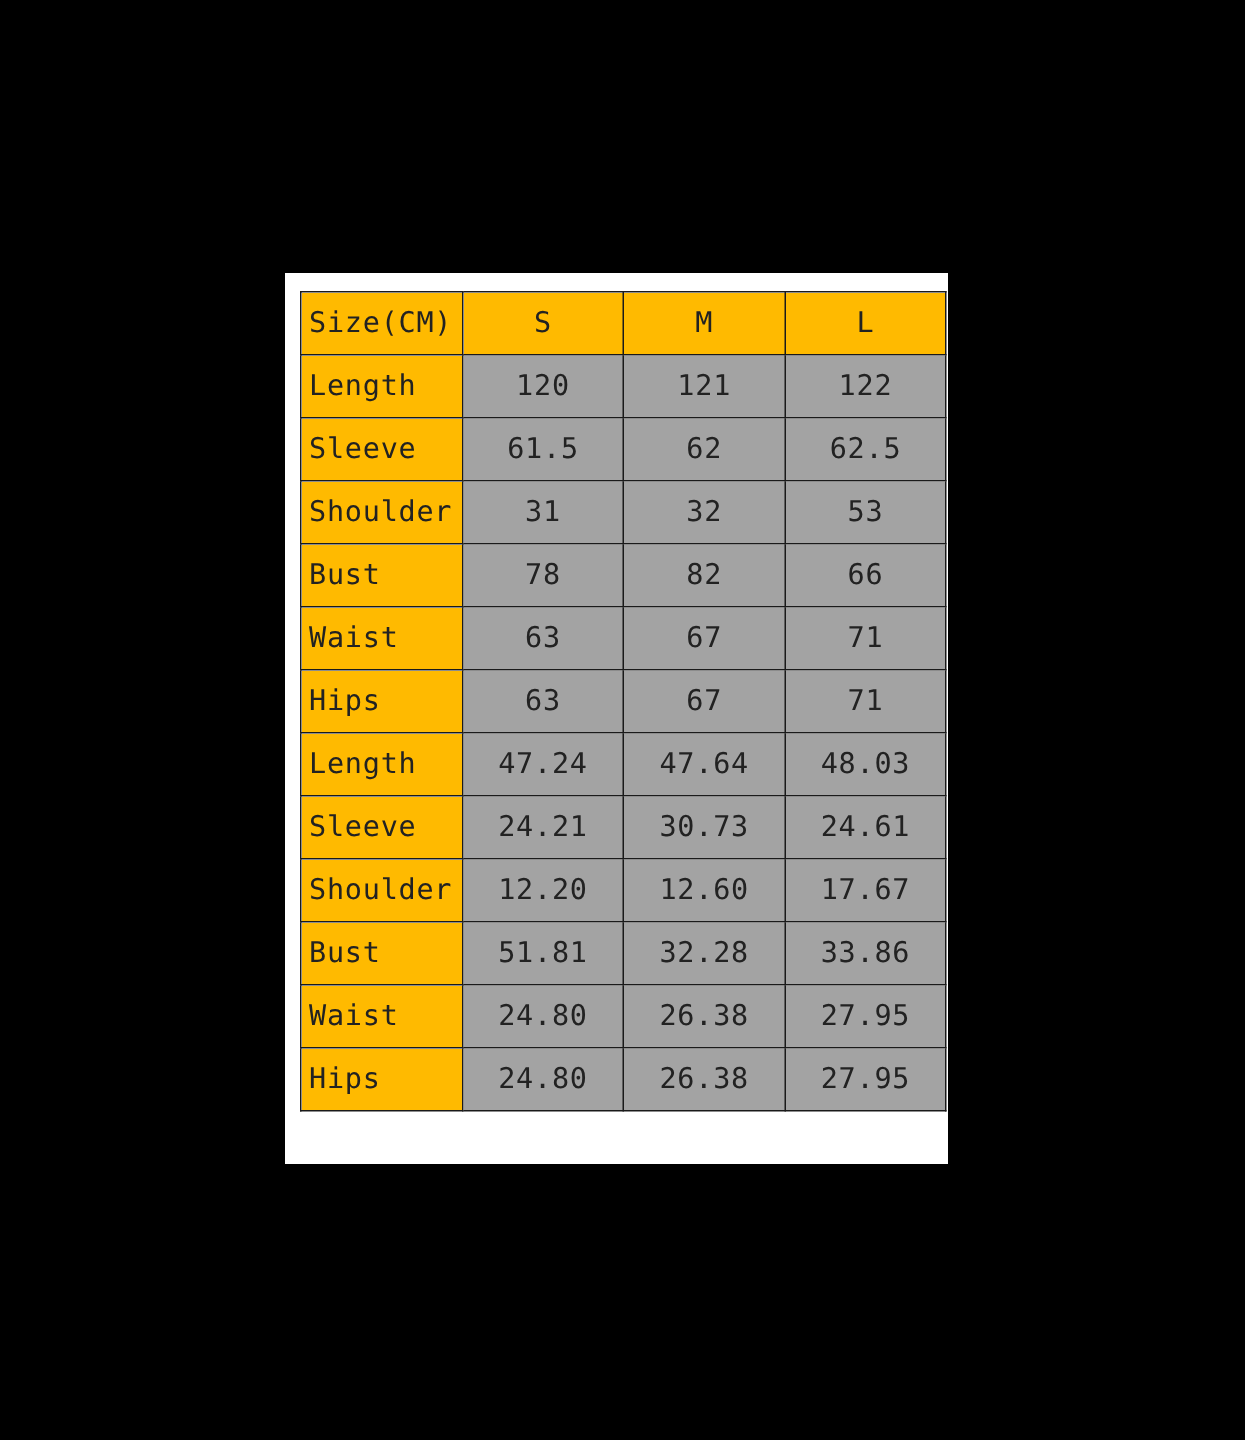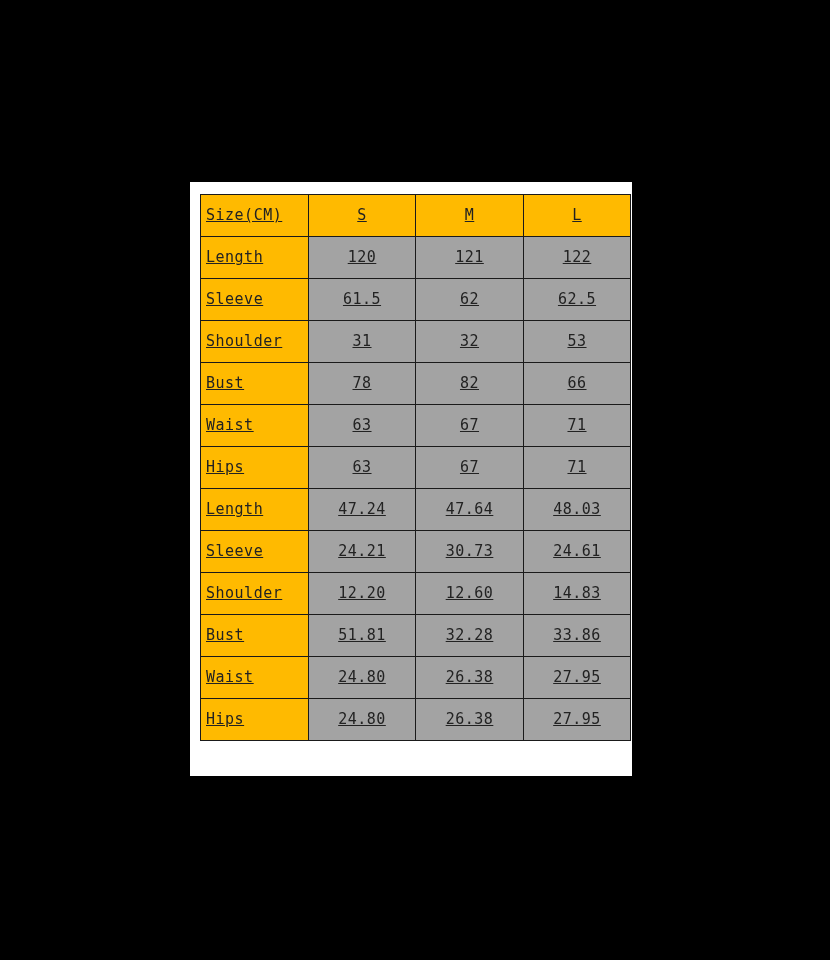--- a/index.html
+++ b/index.html
@@ -32,27 +32,26 @@
     width: 430px;
     border-collapse: collapse;
     table-layout: fixed;
     background: #ffffff;
   }
 
   #size-table td {
     border: 1px solid #1a1a1a;
     height: 41px;
     padding: 0;
-    font-size: 15px;
+    font-size: 19px;
     line-height: 41px;
     color: #222222;
     letter-spacing: 0.5px;
     white-space: nowrap;
     overflow: hidden;
-    text-decoration: underline;
   }
 
   
   .label-cell {
     background: #ffba00;
     text-align: left;
     padding-left: 5px !important;
     box-sizing: border-box;
   }
 
@@ -146,21 +145,21 @@
         <td class="label-cell">Sleeve</td>
         <td class="value-cell">24.21</td>
         <td class="value-cell">30.73</td>
         <td class="value-cell">24.61</td>
       </tr>
 
       <tr>
         <td class="label-cell">Shoulder</td>
         <td class="value-cell">12.20</td>
         <td class="value-cell">12.60</td>
-        <td class="value-cell">14.83</td>
+        <td class="value-cell">17.67</td>
       </tr>
 
       <tr>
         <td class="label-cell">Bust</td>
         <td class="value-cell">51.81</td>
         <td class="value-cell">32.28</td>
         <td class="value-cell">33.86</td>
       </tr>
 
       <tr>

